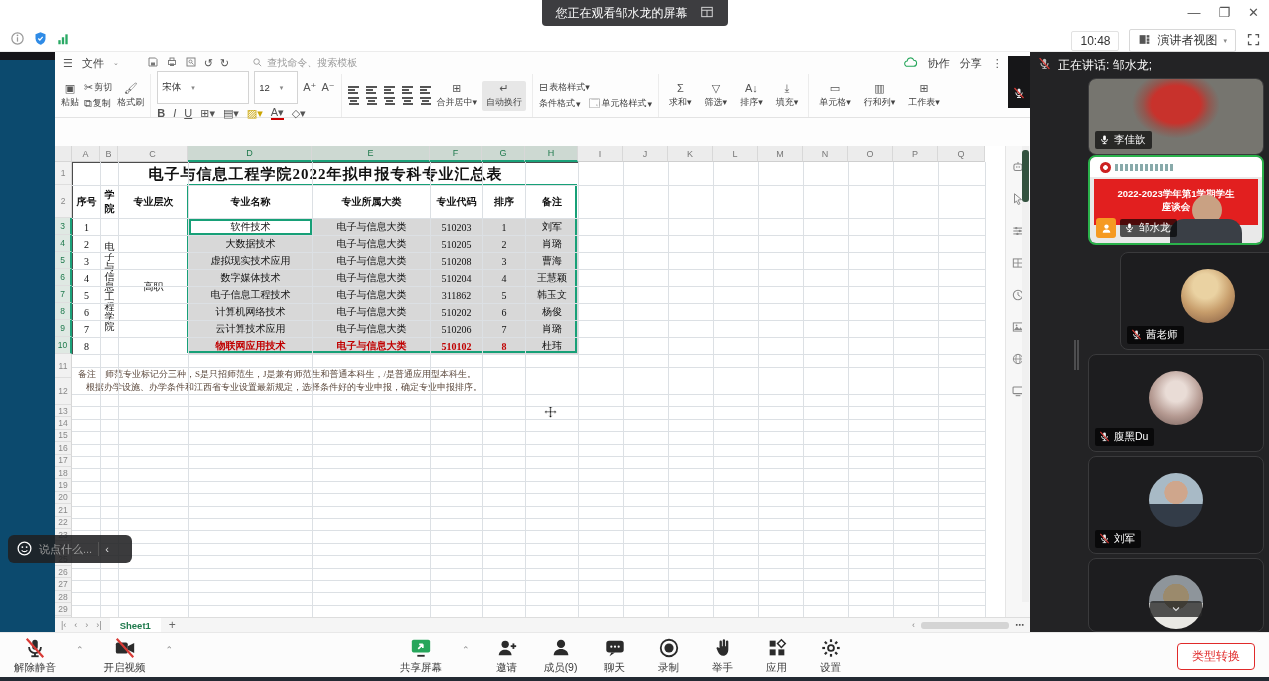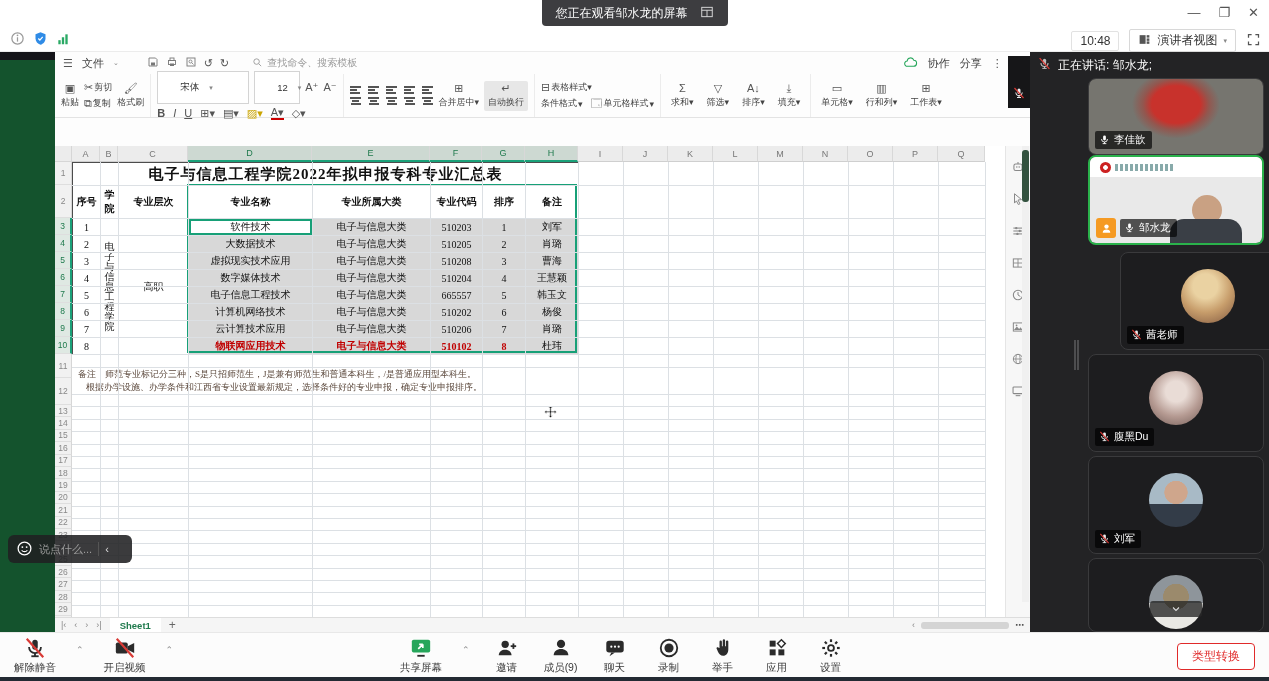--- a/index.html
+++ b/index.html
@@ -1,17 +1,17 @@
 <!DOCTYPE html>
 <html><head>
 <meta charset="utf-8">
 <style>
 *{margin:0;padding:0;box-sizing:border-box}
 html,body{background:#888}
-.root{position:relative;width:1269px;height:681px;background:#14532d;overflow:hidden;
+.root{position:relative;width:1269px;height:681px;background:#0c4a6e;overflow:hidden;
   font-family:"Liberation Sans","DejaVu Sans",sans-serif;font-size:12px;color:#333}
 
 
 .titlebar{position:absolute;left:0;top:0;width:1269px;height:27px;background:#fff}
 .banner{position:absolute;left:50%;top:0;transform:translateX(-50%);background:#3d3d40;color:#fff;
   height:26px;display:flex;align-items:center;gap:12px;padding:0 14px;border-radius:0 0 4px 4px;font-size:12px;white-space:nowrap}
 .winctl{position:absolute;right:10px;top:5px;display:flex;gap:18px;color:#555;font-size:13px}
 .infobar{position:absolute;left:0;top:27px;width:1269px;height:25px;background:#fff;border-bottom:1px solid #ececec}
 .statusicons{position:absolute;left:10px;top:4px;display:flex;gap:8px;align-items:center}
 .inforight{position:absolute;right:8px;top:2px;display:flex;gap:10px;align-items:center}
@@ -27,21 +27,21 @@
 .wtab{cursor:default;color:#3c3c3c}
 .wtab.active{background:#26a65b;color:#fff;border-radius:10px;padding:2px 10px}
 .msearch{display:flex;align-items:center;gap:4px;color:#9a9a9a;font-size:10px;margin-left:14px}
 .mright{margin-left:auto;display:flex;gap:10px;align-items:center;color:#444;font-size:11px}
 .w-toolbar{position:absolute;left:0;top:22px;width:975px;height:44px;background:#fdfdfd;border-bottom:1px solid #e3e3e3;
   display:flex;align-items:stretch;font-size:9px;color:#444}
 .tg{display:flex;align-items:center;gap:5px;padding:0 6px;border-right:1px solid #ececec}
 .tcol{display:flex;flex-direction:column;align-items:center;justify-content:center;gap:2px}
 .trows{display:flex;flex-direction:column;justify-content:center;gap:3px}
 .trow{display:flex;align-items:center;gap:5px}
-.mini-sel{border:1px solid #d4d4d4;background:#fff;height:33px;display:flex;align-items:center;gap:10px;padding:0 22px;font-size:9.5px;color:#333}
+.mini-sel{border:1px solid #d4d4d4;background:#fff;height:33px;display:flex;align-items:center;gap:10px;padding:0 4px;font-size:9.5px;color:#333}
 .tbtn{display:flex;align-items:center;gap:1px;color:#444}
 .tallb{display:flex;flex-direction:column;align-items:center;justify-content:center;gap:2px;padding:0 4px;font-size:9px;color:#444}
 .hlbtn{background:#e7e7e7;border-radius:2px}
 .gly{font-size:11px;line-height:11px;color:#555}
 .caret{font-size:7px;color:#888}
 .w-formula{position:absolute;left:0;top:66px;width:975px;height:28px;background:#fff;border-bottom:1px solid #d9d9d9;display:flex;align-items:center}
 .namebox{width:112px;height:100%;border-right:1px solid #e0e0e0;display:flex;align-items:center;justify-content:space-between;padding:0 8px;font-size:11px;color:#333}
 .fx{display:flex;align-items:center;gap:8px;padding:0 10px;color:#666}
 .fval{font-family:"Liberation Serif","DejaVu Serif",serif;font-size:11.5px;color:#222}
 
@@ -501,21 +501,21 @@
                 <td class="c-name">数字媒体技术</td>
                 <td class="c-cat">电子与信息大类</td>
                 <td class="c-code">510204</td>
                 <td class="c-order">4</td>
                 <td class="c-note">王慧颖</td>
               </tr>
               <tr class="t-row">
                 <td class="c-no">5</td>
                 <td class="c-name">电子信息工程技术</td>
                 <td class="c-cat">电子与信息大类</td>
-                <td class="c-code">665557</td>
+                <td class="c-code">311862</td>
                 <td class="c-order">5</td>
                 <td class="c-note">韩玉文</td>
               </tr>
               <tr class="t-row">
                 <td class="c-no">6</td>
                 <td class="c-name">计算机网络技术</td>
                 <td class="c-cat">电子与信息大类</td>
                 <td class="c-code">510202</td>
                 <td class="c-order">6</td>
                 <td class="c-note">杨俊</td>
@@ -689,20 +689,24 @@
               </svg></span>
             <span>李佳歆</span>
           </span>
         </div>
         <div class="tile active" style="top: 103px; height: 90px;">
           <div class="slide">
       <div class="slide-top">
               <span class="logo-dot"></span>
               <span class="logo-lines"></span>
             </div>
+      <div class="slide-red">
+              <div>2022-2023学年第1学期学生</div>
+              <div>座谈会</div>
+            </div>
       <div class="p-head"></div>
       <div class="p-body"></div>
           </div>
           <div class="zourow">
             <span class="badge">
               <svg width="13" height="13" viewBox="0 0 24 24">
                 <circle cx="12" cy="8.5" r="4" fill="#fff"></circle>
                 <path d="M5 20c0-4 3-6 7-6s7 2 7 6z" fill="#fff"></path>
               </svg>
             </span>

